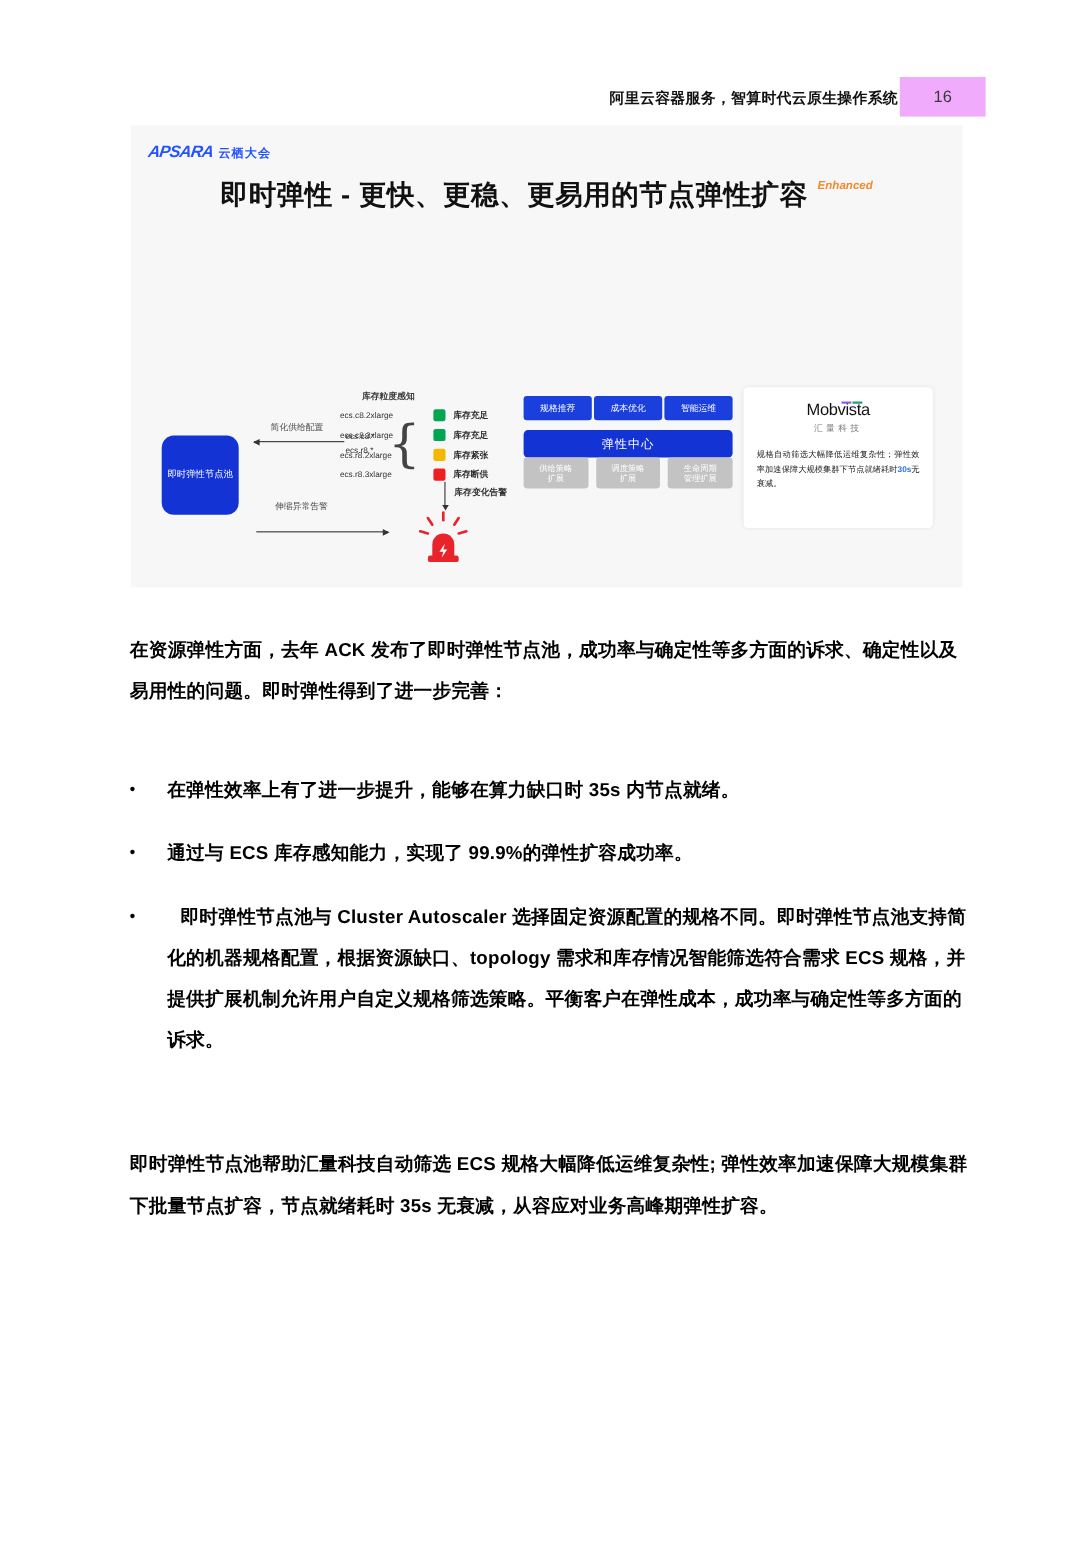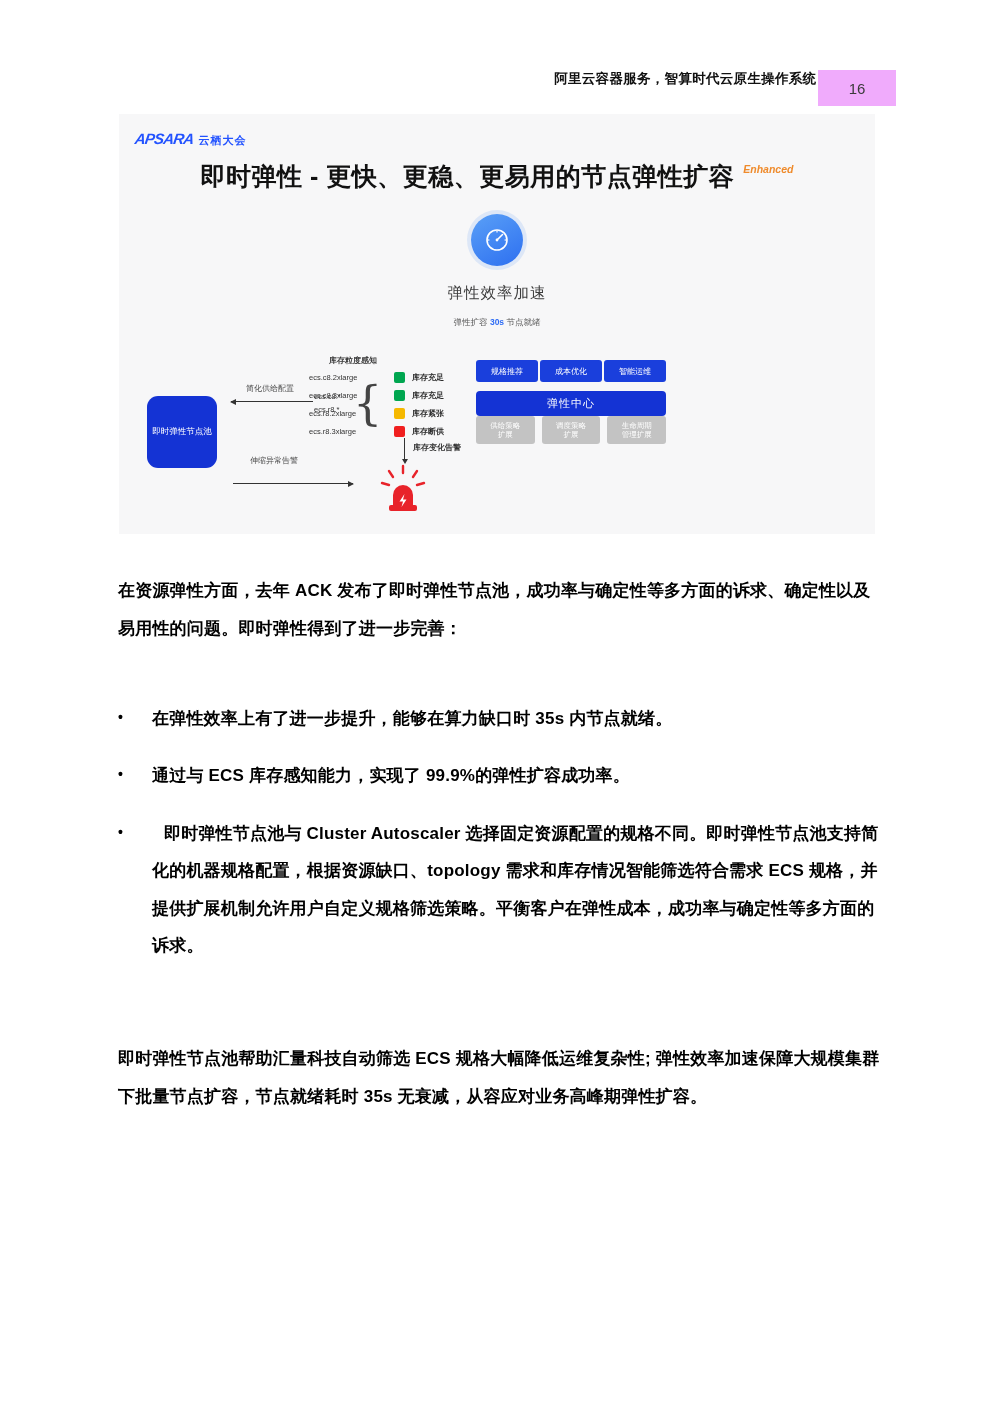--- a/index.html
+++ b/index.html
@@ -17,21 +17,21 @@
   }
 
   
   .doc-header {
     position: absolute;
     top: 70px;
     left: 0;
     width: 992px;
     height: 40px;
     display: flex;
-    align-items: flex-start;
+    align-items: center;
     justify-content: flex-end;
     padding-right: 96px;
     box-sizing: border-box;
   }
   .doc-header-title {
     font-size: 13.5px;
     font-weight: bold;
     letter-spacing: 0.3px;
     color: #111;
     white-space: nowrap;
@@ -447,36 +447,20 @@
     <span class="apsara-cn">云栖大会</span>
   </div>
 
   <div class="slide-title-row">
     <span class="slide-title">即时弹性 - 更快、更稳、更易用的节点弹性扩容</span>
     <span class="slide-badge">Enhanced</span>
   </div>
 
   <div class="features">
 
-    <div class="feature">
-      <div class="feature-icon">
-        <svg width="28" height="28" viewBox="0 0 28 28" aria-hidden="true">
-          <circle cx="14" cy="14" r="10" fill="none" stroke="#fff" stroke-width="1.6"></circle>
-          <line x1="14" y1="14" x2="19.5" y2="8.5" stroke="#fff" stroke-width="1.6" stroke-linecap="round"></line>
-          <circle cx="14" cy="14" r="1.4" fill="#fff"></circle>
-          <line x1="14" y1="4.6" x2="14" y2="6.4" stroke="#fff" stroke-width="1.2"></line>
-          <line x1="4.6" y1="14" x2="6.4" y2="14" stroke="#fff" stroke-width="1.2"></line>
-          <line x1="21.6" y1="14" x2="23.4" y2="14" stroke="#fff" stroke-width="1.2"></line>
-        </svg>
-      </div>
-      <div class="feature-title">弹性效率加速</div>
-      <div class="feature-sub">
-        <span>弹性扩容 </span><span class="hl-blue">30s</span><span> 节点就绪</span>
-      </div>
-    </div>
 
 
 
   </div>
 
   <div class="diagram">
 
     <div class="pool-box">即时弹性节点池</div>
 
     <div class="lbl lbl-simplify">简化供给配置</div>
@@ -541,20 +525,33 @@
         <div class="chip-blue">智能运维</div>
       </div>
       <div class="center-bar">弹性中心</div>
       <div class="chip-row-gray">
         <div class="chip-gray">供给策略<br>扩展</div>
         <div class="chip-gray">调度策略<br>扩展</div>
         <div class="chip-gray">生命周期<br>管理扩展</div>
       </div>
     </div>
 
+    <div class="case-card">
+      <div class="mobvista-wrap">
+        <div class="mobvista-name">
+          <span>Mobvista</span>
+          <span class="mv-tick" style="right:17px;background:#8b5cf6"></span>
+          <span class="mv-tick" style="right:7px;background:#22a06b"></span>
+        </div>
+        <div class="mobvista-cn">汇量科技</div>
+      </div>
+      <div class="case-text">
+        <span>规格自动筛选大幅降低运维复杂性；弹性效率加速保障大规模集群下节点就绪耗时</span><span class="hl-blue">30s</span><span>无衰减。</span>
+      </div>
+    </div>
 
   </div>
 </div>
 
 <div class="body-text">
   <p class="para">在资源弹性方面，去年 ACK 发布了即时弹性节点池，成功率与确定性等多方面的诉求、确定性以及易用性的问题。即时弹性得到了进一步完善：</p>
 </div>
 
 <div class="bullets">
   <div class="bullet">

